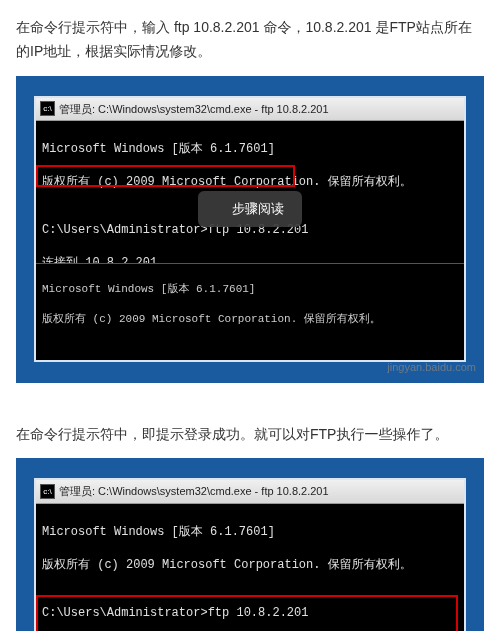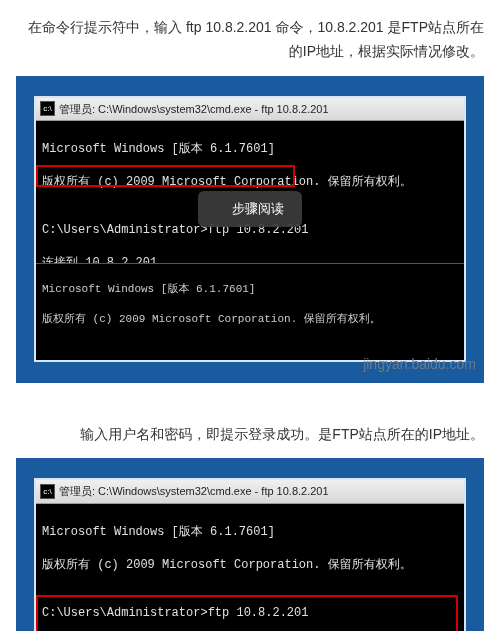--- a/index.html
+++ b/index.html
@@ -6,21 +6,21 @@
     margin: 0;
     padding: 16px;
     font-family: -apple-system, "Microsoft YaHei", "Segoe UI", sans-serif;
     font-size: 14px;
     line-height: 1.7;
     color: #333;
     background: #fff;
     width: 500px;
     box-sizing: border-box;
   }
-  .para { margin-bottom: 12px; text-align: right; }
+  .para { margin-bottom: 12px; }
   .shot-frame {
     background: #1a5a9e;
     padding: 20px 18px 25px 18px;
     margin-bottom: 40px;
     position: relative;
   }
   .window {
     background: #000;
     border: 2px solid #d9e6f2;
     position: relative;
@@ -64,21 +64,21 @@
     background: rgba(60,60,60,0.92);
     color: #fff;
     border-radius: 6px;
     padding: 7px 18px;
     font-size: 13px;
   }
   .watermark {
     position: absolute;
     right: 8px; bottom: 6px;
     color: #6c7a88;
-    font-size: 14px;
+    font-size: 11px;
     font-family: Arial, sans-serif;
   }
 </style>
 </head>
 <body>
 
 <div class="para">在命令行提示符中，输入 ftp 10.8.2.201 命令，10.8.2.201 是FTP站点所在的IP地址，根据实际情况修改。</div>
 
 <div class="shot-frame" style="height:262px;">
   <div class="window" style="height:100%;">
@@ -98,21 +98,21 @@
       <div style="position:absolute;left:0;bottom:0;right:0;border-top:1px solid #555;padding:3px 6px;font-size:11px;color:#ccc;background:#000;">
 <span class="line">Microsoft Windows [版本 6.1.7601]</span>
 <span class="line">版权所有 (c) 2009 Microsoft Corporation. 保留所有权利。</span>
       </div>
     </div>
   </div>
   <div class="overlay-btn" style="top:115px;padding-left:34px;">步骤阅读</div>
   <div class="watermark">jingyan.baidu.com</div>
 </div>
 
-<div class="para">输入用户名和密码，即提示登录成功。是FTP站点所在的IP地址。</div>
+<div class="para">在命令行提示符中，即提示登录成功。就可以对FTP执行一些操作了。</div>
 
 <div style="position:relative;">
 <div class="shot-frame" style="padding-bottom:12px;margin-bottom:0;">
   <div class="window">
     <div class="titlebar">
       <span class="icon">c:\</span>
       <span>管理员: C:\Windows\system32\cmd.exe - ftp  10.8.2.201</span>
     </div>
     <div class="term" style="min-height:150px;">
 <span class="line">Microsoft Windows [版本 6.1.7601]</span>

